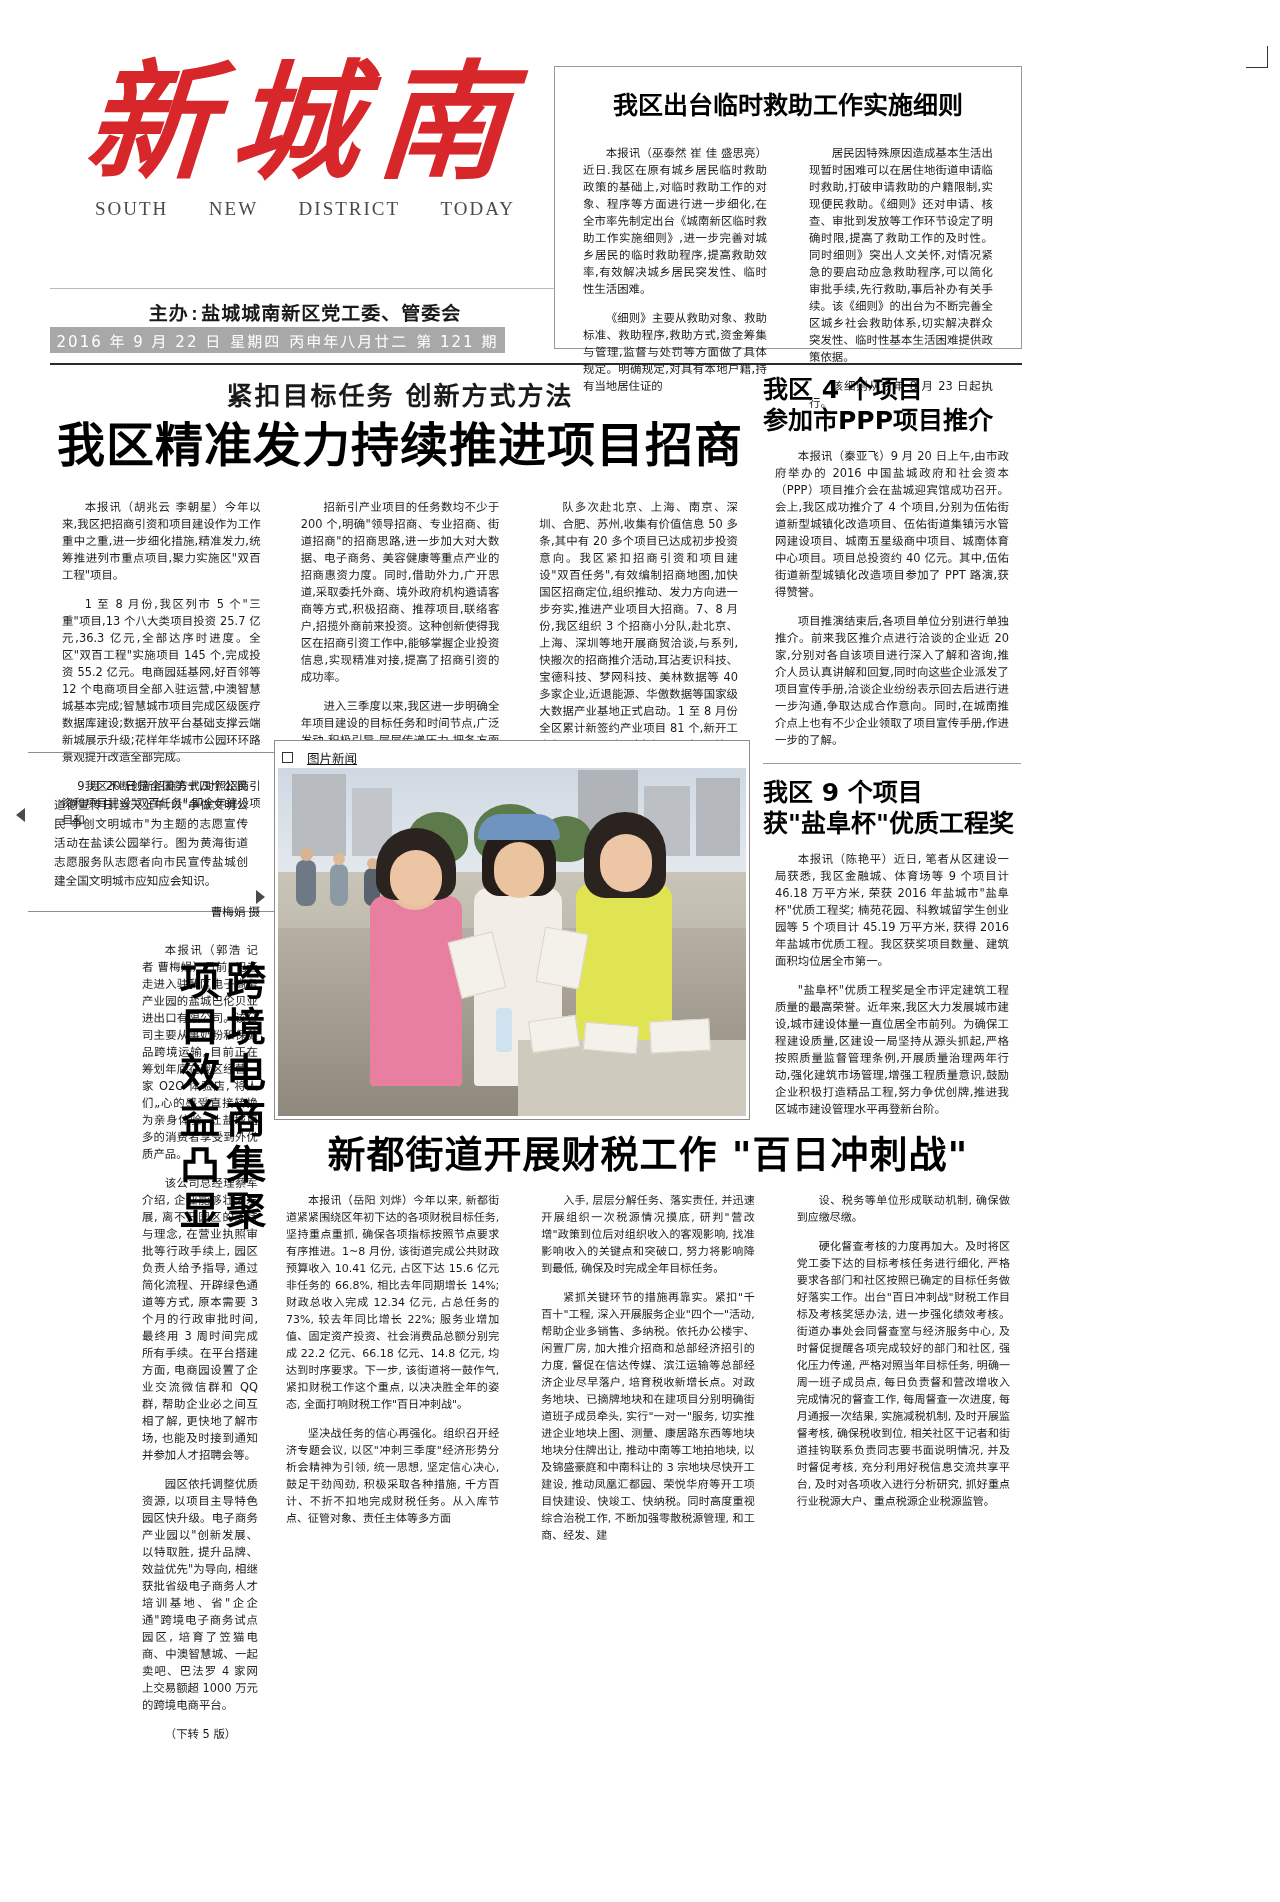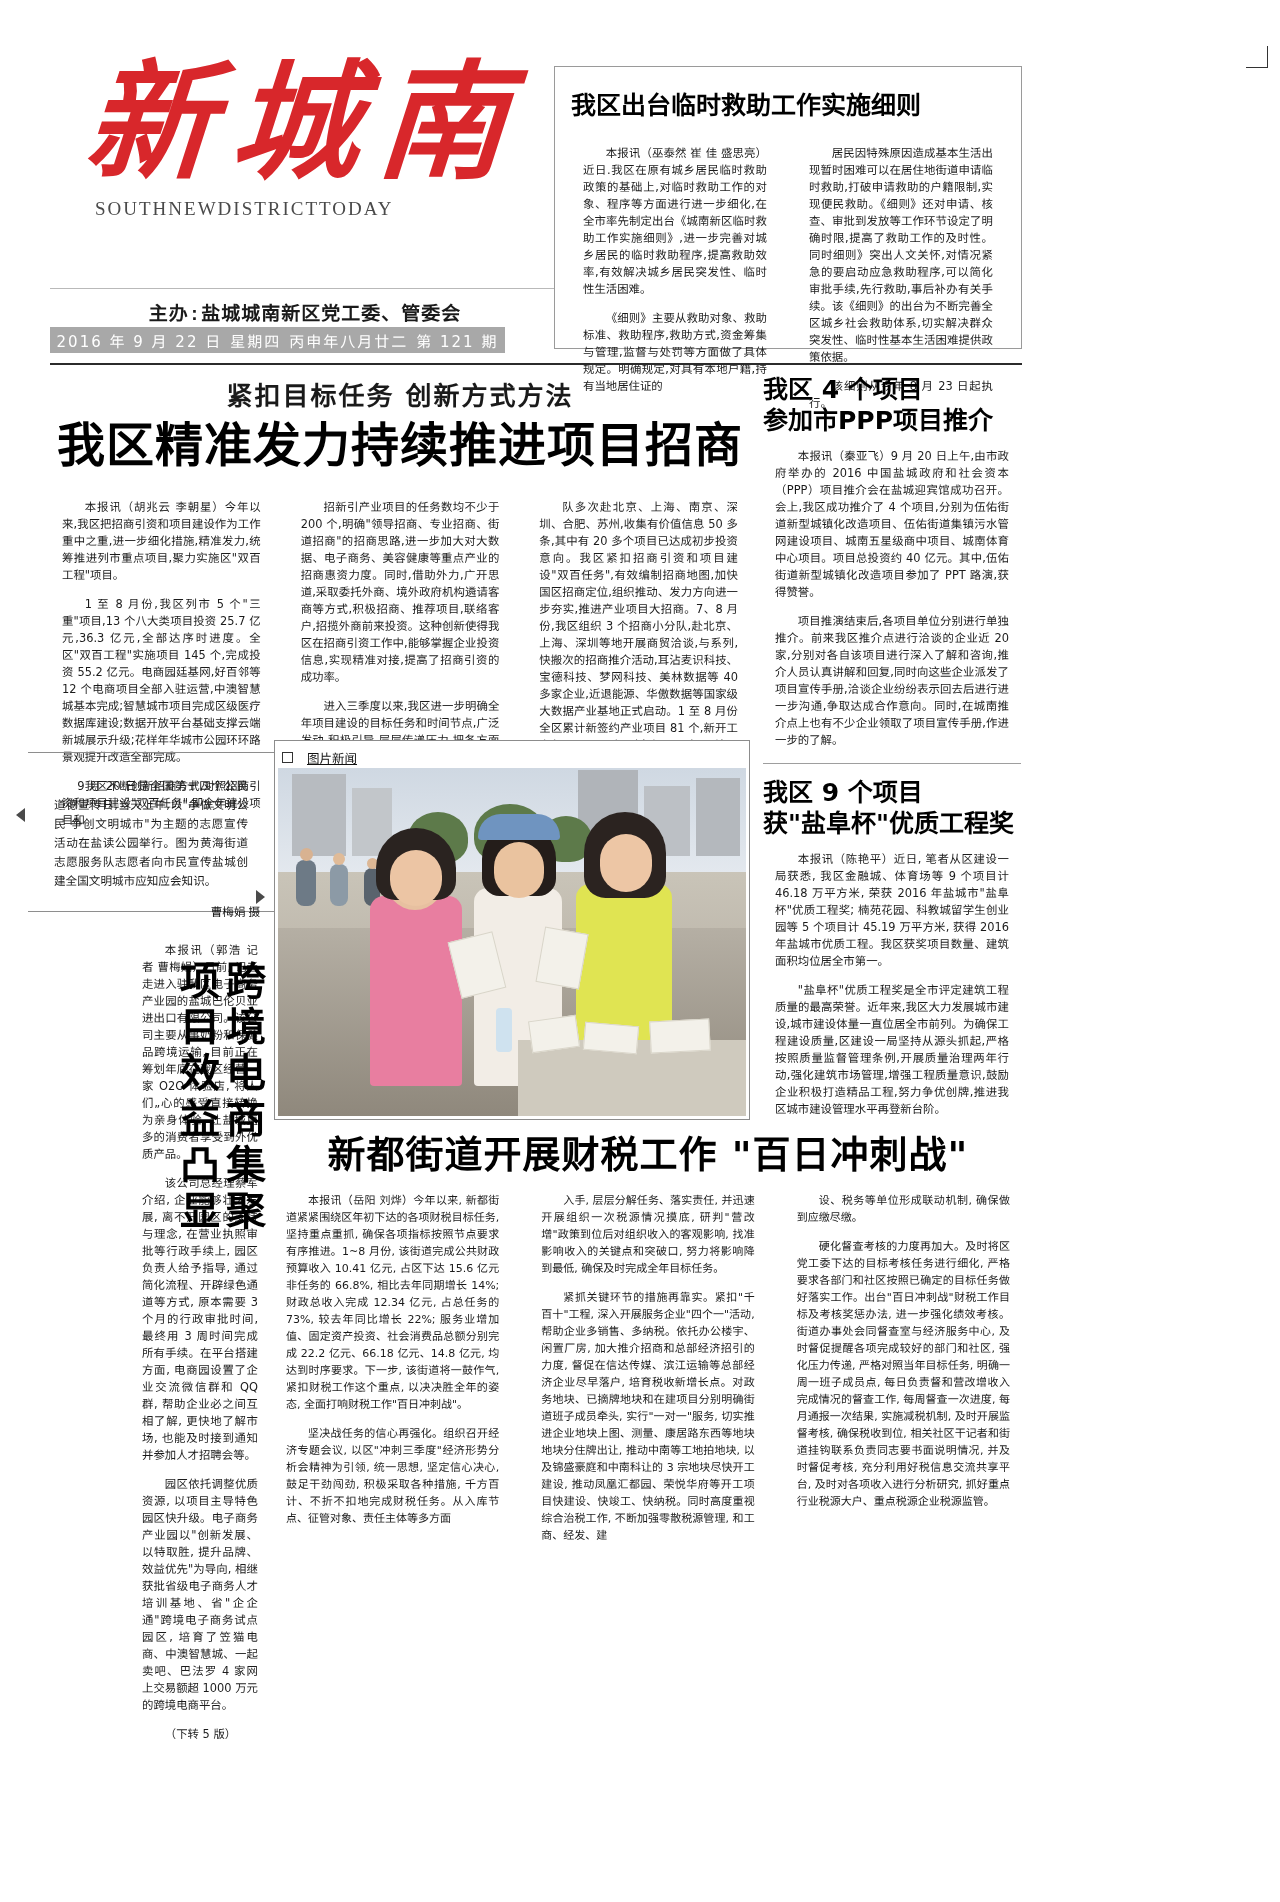--- a/index.html
+++ b/index.html
@@ -22,21 +22,21 @@
   .logo-wrap{position:absolute;left:55px;top:8px;width:500px;}
   .logo-cn{
     font-family:"Liberation Serif","DejaVu Serif",serif;
     color:#d8272b;font-weight:700;font-size:128px;line-height:1.0;
     letter-spacing:18px;white-space:nowrap;
     font-style:italic;
     transform:skewX(-4deg);
     text-align:center;
   }
   .logo-en{
-    display:flex;
+    display:flex;justify-content:space-between;
     width:420px;margin:10px auto 0 auto;
     font-family:"Liberation Serif","DejaVu Serif",serif;
     font-size:19px;letter-spacing:2px;color:#4a4a4a;
   }
   .rule-thin{position:absolute;left:50px;top:236px;width:510px;height:1px;background:#b9b9b9;}
   .publisher{
     position:absolute;left:50px;top:246px;width:510px;text-align:center;
     font-family:Liberation Mono, monospace;
     font-size:19px;font-weight:700;color:#1a1a1a;letter-spacing:1px;
   }
@@ -49,21 +49,21 @@
   }
   .datebar span{margin:12px 4px;}
 
   
   .topbox{
     position:absolute;left:554px;top:66px;width:468px;height:283px;
     border:1px solid #9a9a9a;box-sizing:border-box;padding:14px 16px 10px 16px;
     background:#fff;
   }
   .topbox h1{
-    margin:4px 0 12px 0;text-align:left;
+    margin:4px 0 12px 0;text-align:center;
     font-family:"DejaVu Sans","Liberation Sans",sans-serif;
     font-size:25px;font-weight:700;letter-spacing:0px;color:#000;
   }
   .topbox .cols{display:flex;gap:18px;}
   .topbox .col{flex:1;}
 
   
   .bt{
     font-family:"DejaVu Sans","Liberation Sans",sans-serif;
     font-size:11.4px;line-height:17px;text-align:justify;color:#1b1b1b;

